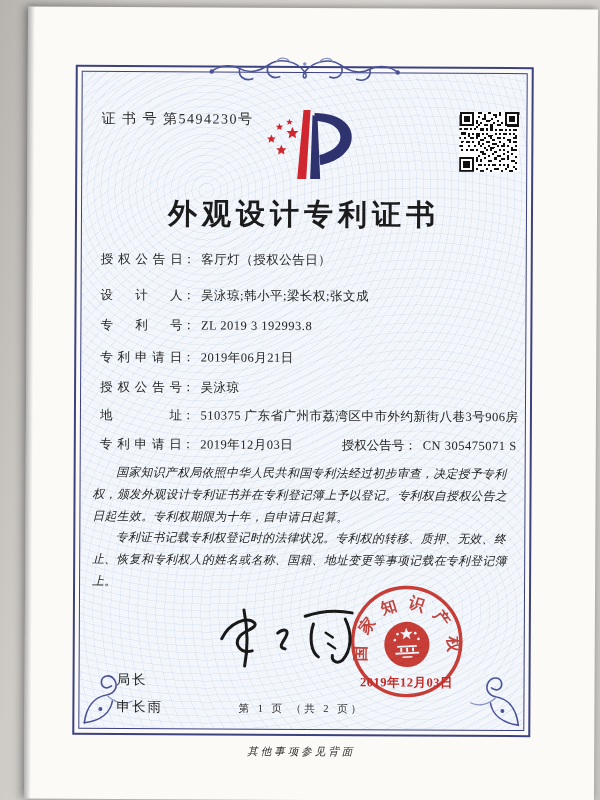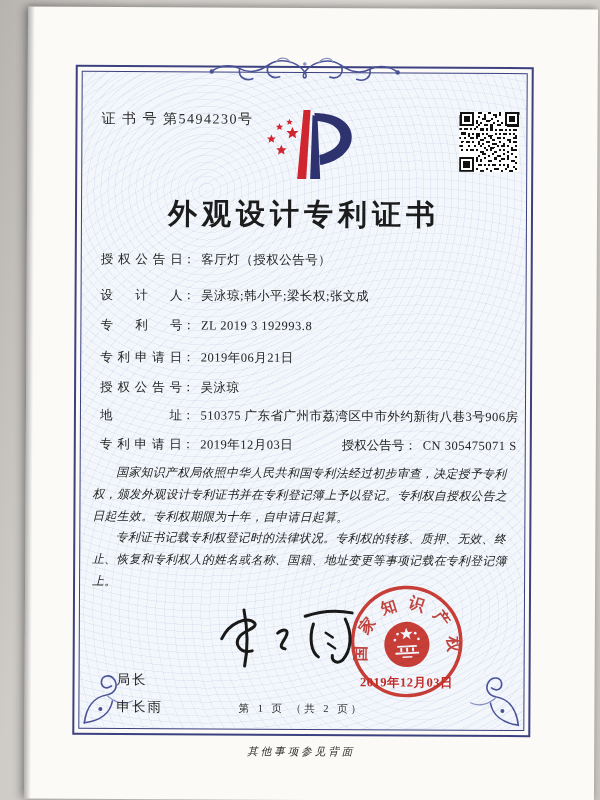--- a/index.html
+++ b/index.html
@@ -257,21 +257,21 @@
           <rect x="20" y="28" width="1" height="1"></rect>
           <rect x="22" y="27" width="1" height="1"></rect>
           <rect x="24" y="28" width="2" height="1"></rect>
           <rect x="27" y="27" width="1" height="1"></rect>
       </g>
     </svg>
 
     <div class="abs title">外观设计专利证书</div>
 
     <div class="row" style="top:179px">
-      <span class="flabel">授权公告日</span><span class="colon">：</span><span class="fvalue">客厅灯（授权公告号）</span>
+      <span class="flabel">授权公告日</span><span class="colon">：</span><span class="fvalue">客厅灯（授权公告日）</span>
     </div>
     <div class="row" style="top:215px">
       <span class="flabel">设计人</span><span class="colon">：</span><span class="fvalue">吴泳琼;韩小平;梁长权;张文成</span>
     </div>
     <div class="row" style="top:245px">
       <span class="flabel">专利号</span><span class="colon">：</span><span class="fvalue">ZL 2019 3 192993.8</span>
     </div>
     <div class="row" style="top:277px">
       <span class="flabel">专利申请日</span><span class="colon">：</span><span class="fvalue">2019年06月21日</span>
     </div>

